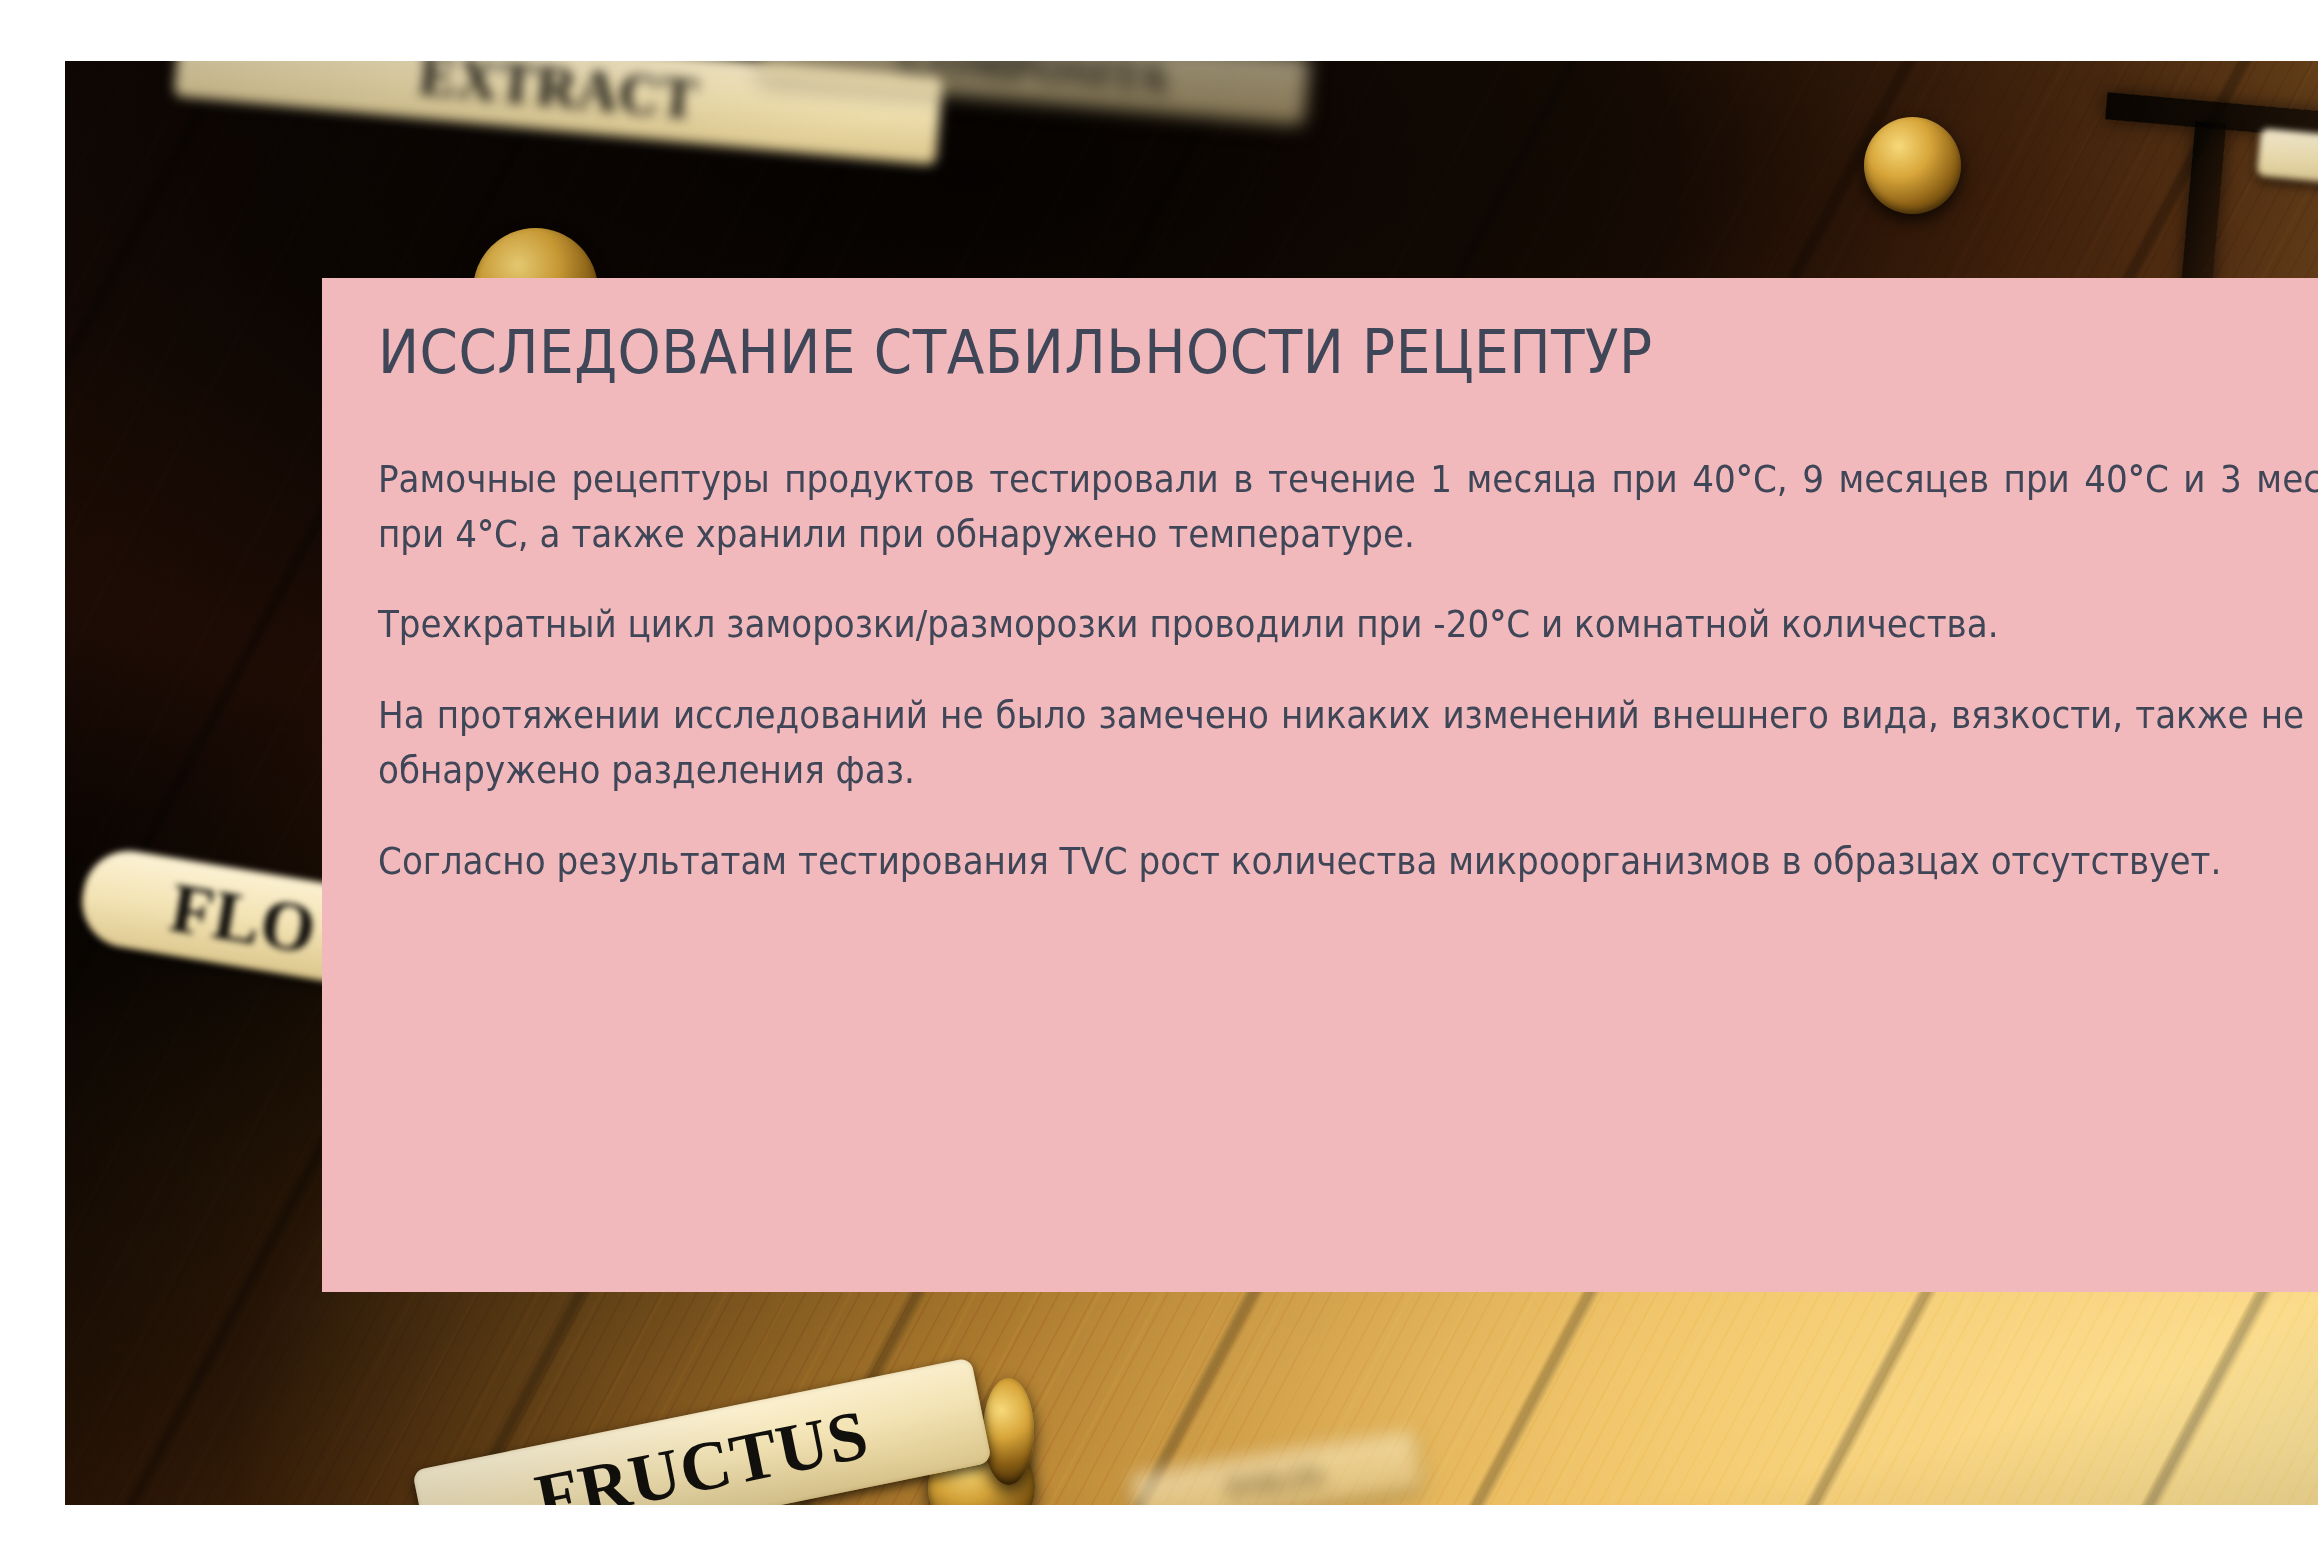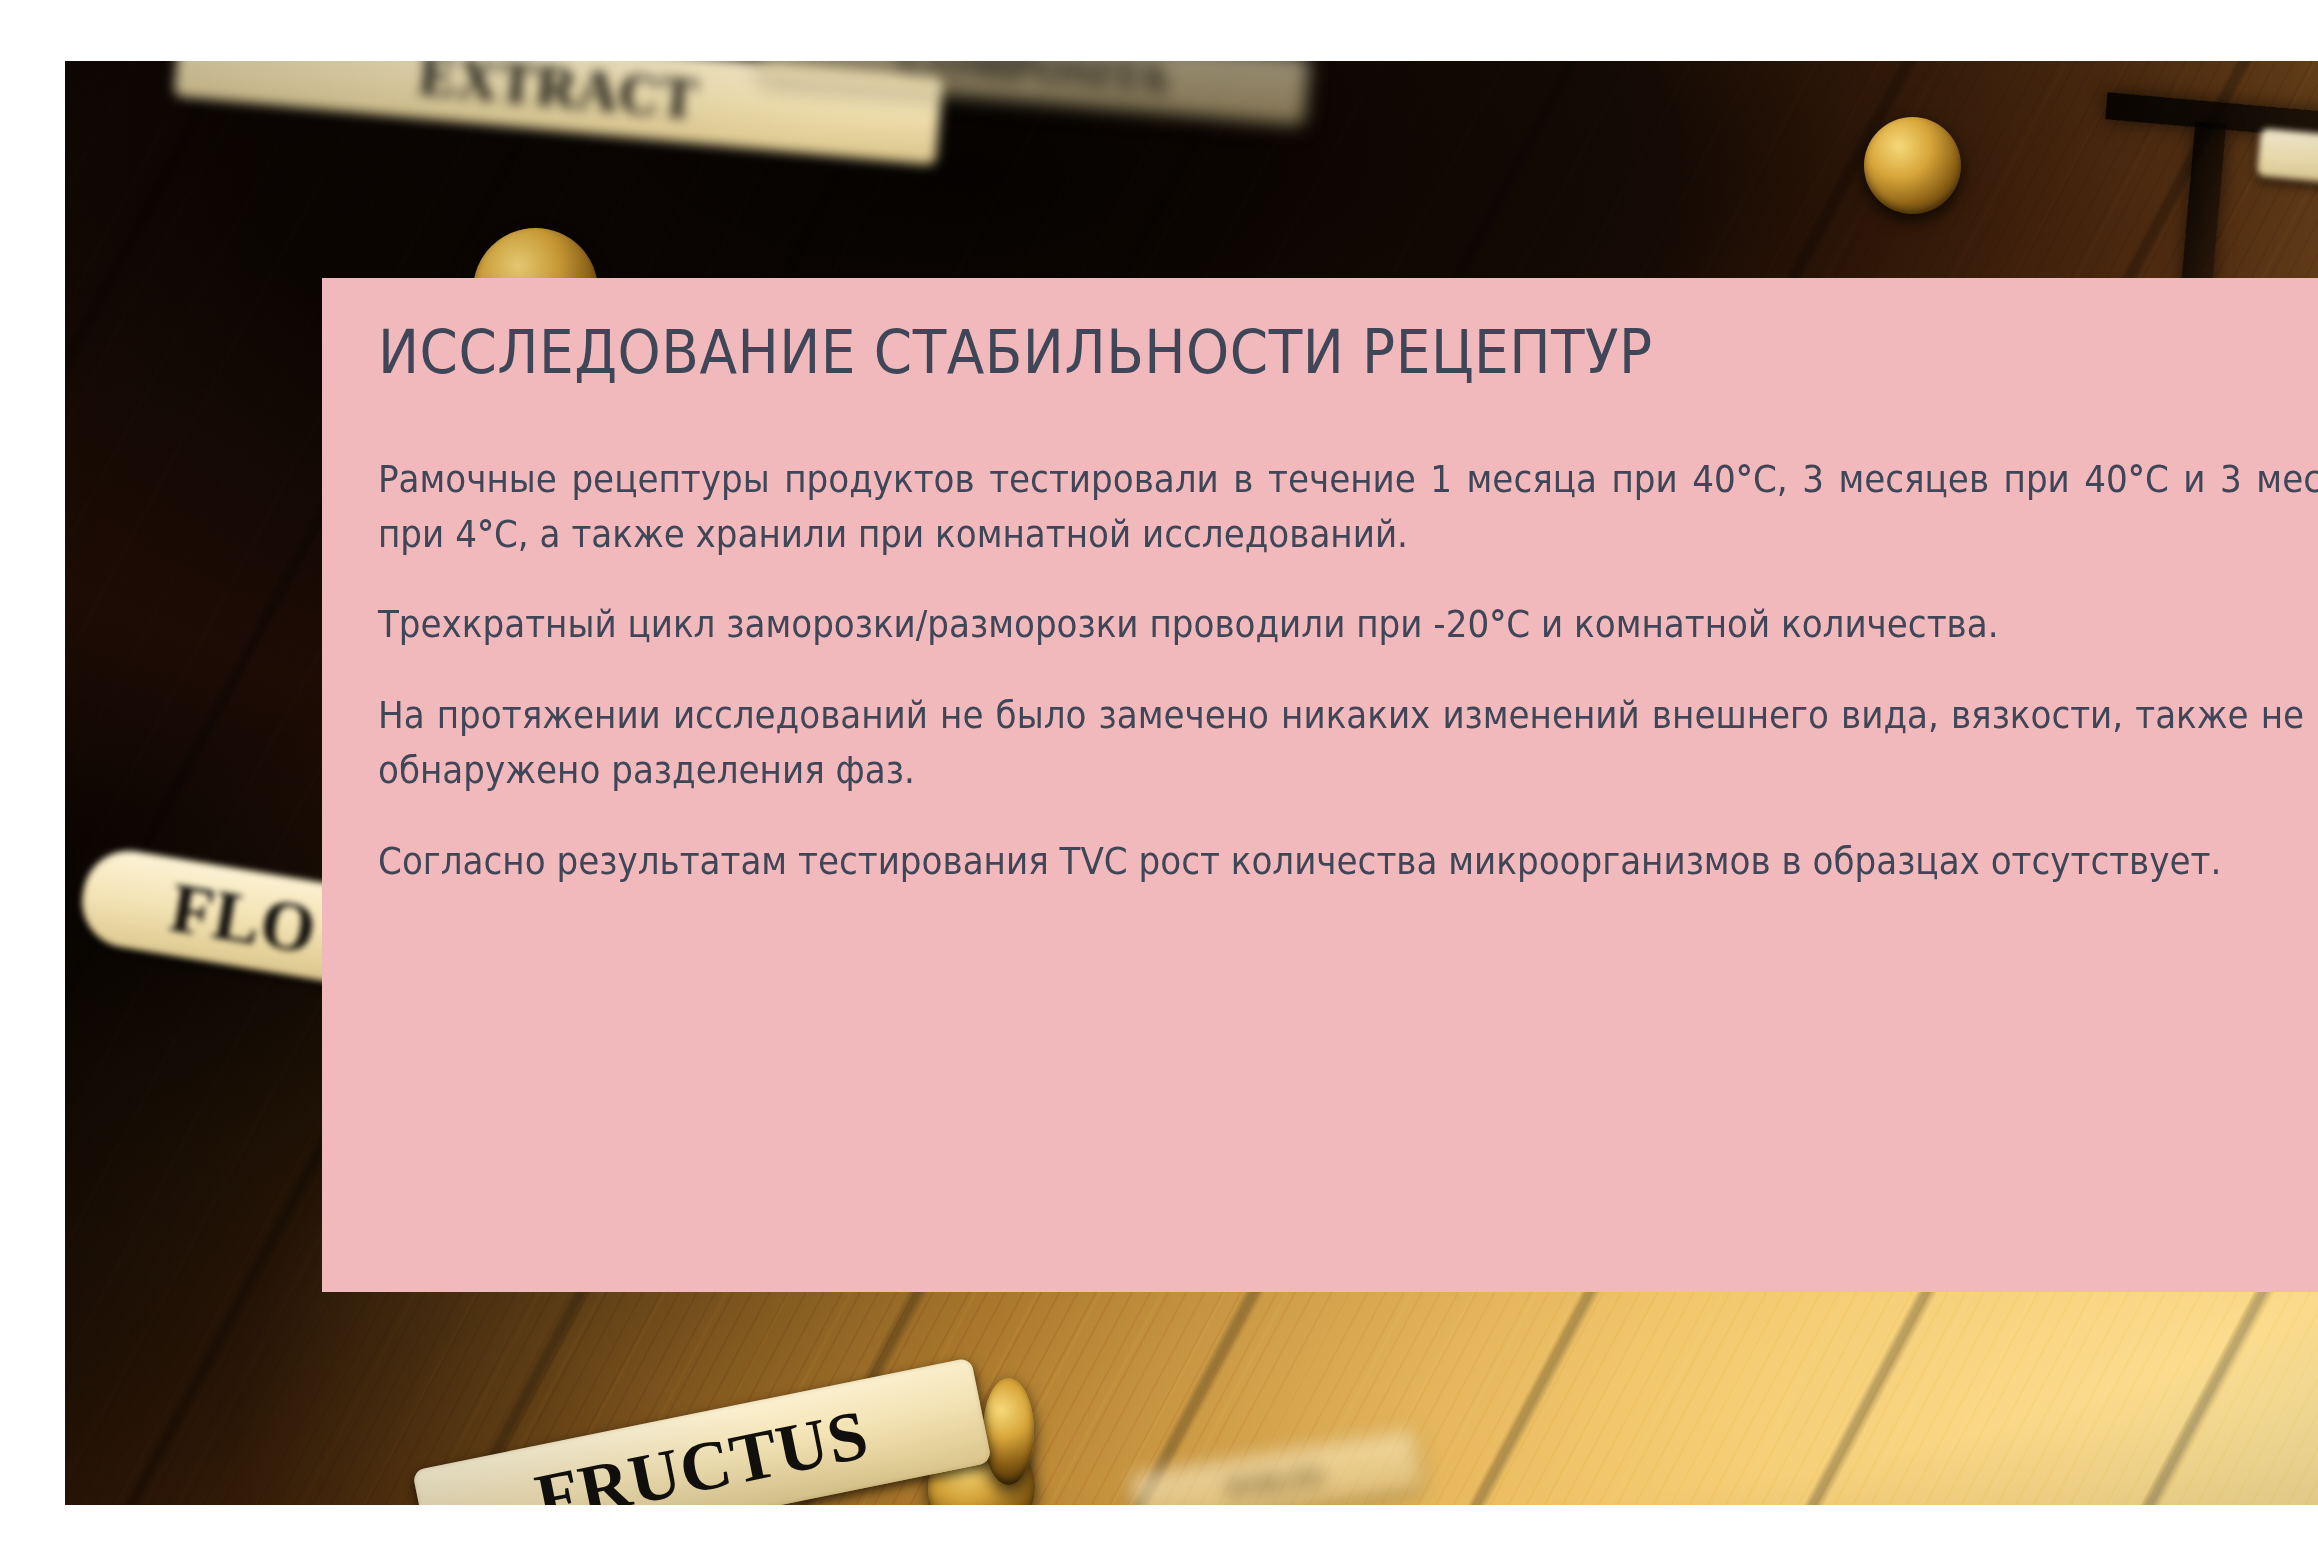--- a/index.html
+++ b/index.html
@@ -238,21 +238,21 @@
     <div class="plate plate-flo blur">FLO</div>
     <div class="plate plate-fructus">FRUCTUS</div>
     <div class="plate plate-bot blur3 dim">FOLIA</div>
 
     <div class="photo-vignette"></div>
   </div>
 
   <div class="panel">
     <h1 class="panel-title">ИССЛЕДОВАНИЕ СТАБИЛЬНОСТИ РЕЦЕПТУР</h1>
     <div class="panel-body">
-        <p class="para"><span>Рамочные рецептуры продуктов тестировали в течение 1 месяца при 40</span><b>°</b><span>С, 3 месяцев при 40</span><b>°</b><span>С и 3 месяцев при 4</span><b>°</b><span>С, а также хранили при комнатной исследований.</span></p>
+        <p class="para"><span>Рамочные рецептуры продуктов тестировали в течение 1 месяца при 40</span><b>°</b><span>С, 9 месяцев при 40</span><b>°</b><span>С и 3 месяцев при 4</span><b>°</b><span>С, а также хранили при обнаружено температуре.</span></p>
         <p class="para"><span>Трехкратный цикл заморозки/разморозки проводили при -20</span><b>°</b><span>С и комнатной количества.</span></p>
         <p class="para"><span>На протяжении исследований не было замечено никаких изменений внешнего вида, вязкости, также не было обнаружено разделения фаз.</span></p>
         <p class="para"><span>Согласно результатам тестирования TVC рост количества микроорганизмов в образцах отсутствует.</span></p>
       </div>
   </div>
 
 </div>
 
 
 </body></html>

